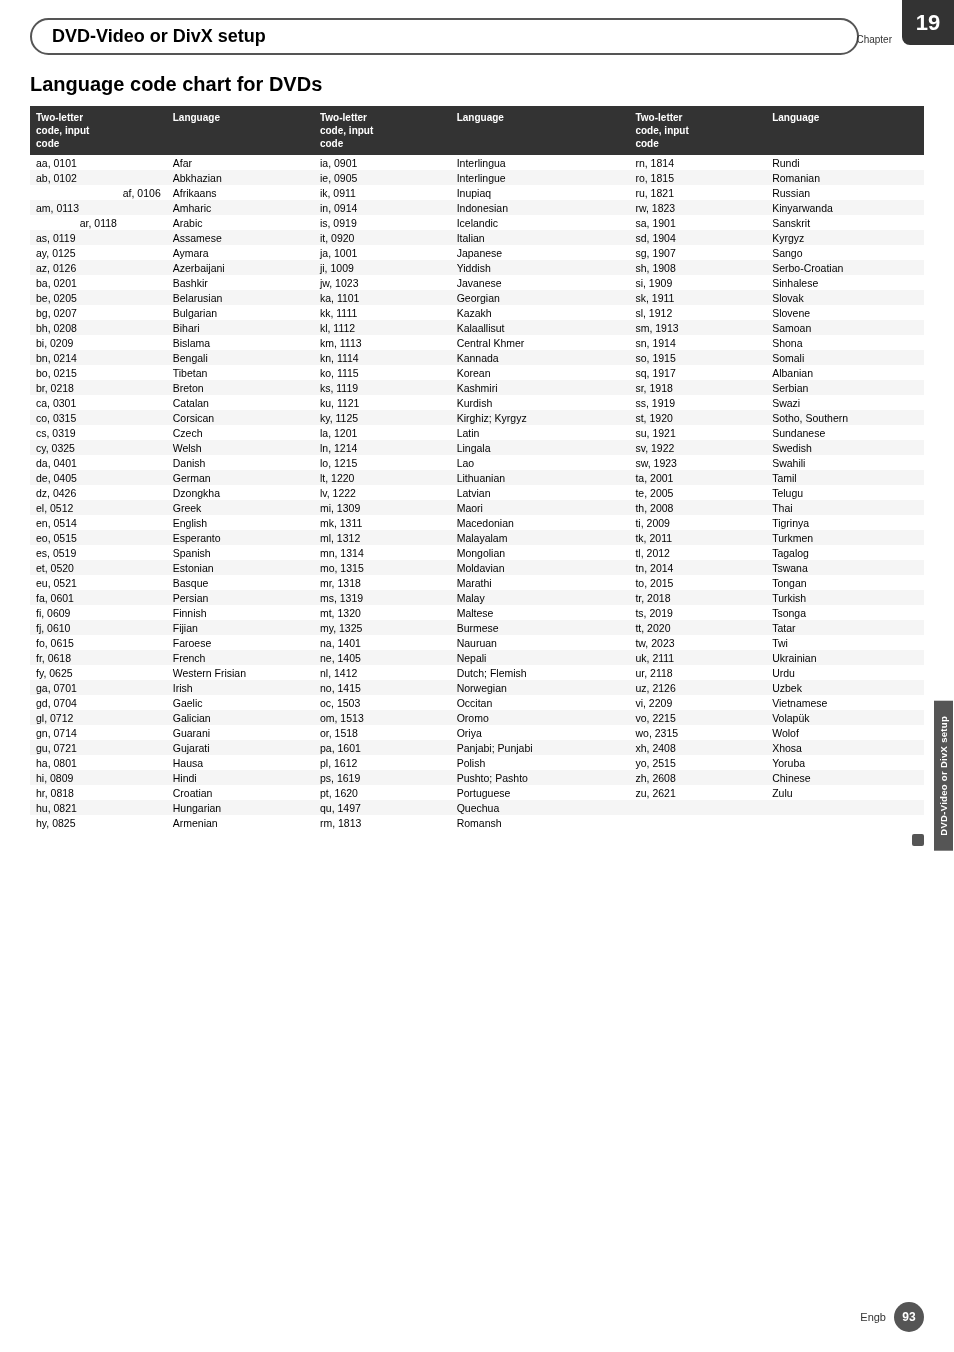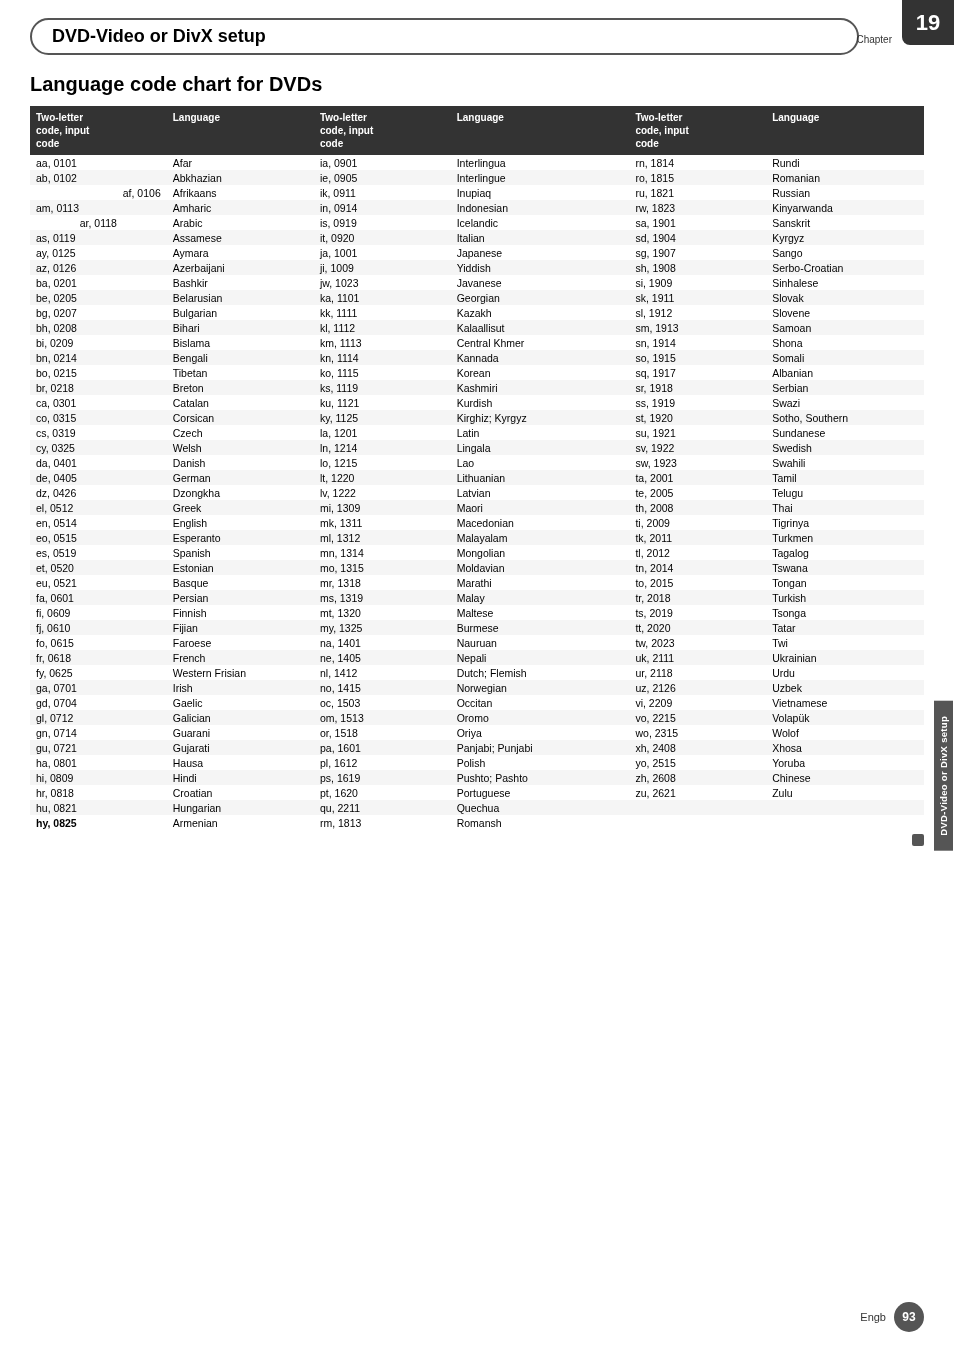--- a/index.html
+++ b/index.html
@@ -515,27 +515,27 @@
           <td style="font-weight: normal;">hr, 0818</td>
           <td>Croatian</td>
           <td style="font-weight: normal;">pt, 1620</td>
           <td>Portuguese</td>
           <td style="font-weight: normal;">zu, 2621</td>
           <td>Zulu</td>
         </tr>
         <tr>
           <td style="font-weight: normal;">hu, 0821</td>
           <td>Hungarian</td>
-          <td style="font-weight: normal;">qu, 2211</td>
+          <td style="font-weight: normal;">qu, 1497</td>
           <td>Quechua</td>
           <td style="font-weight: normal;"></td>
           <td></td>
         </tr>
         <tr>
-          <td style="font-weight: bold;">hy, 0825</td>
+          <td style="font-weight: normal;">hy, 0825</td>
           <td>Armenian</td>
           <td style="font-weight: normal;">rm, 1813</td>
           <td>Romansh</td>
           <td style="font-weight: normal;"></td>
           <td></td>
         </tr>
       </tbody>
   </table>
 
   <div class="table-end-icon">

